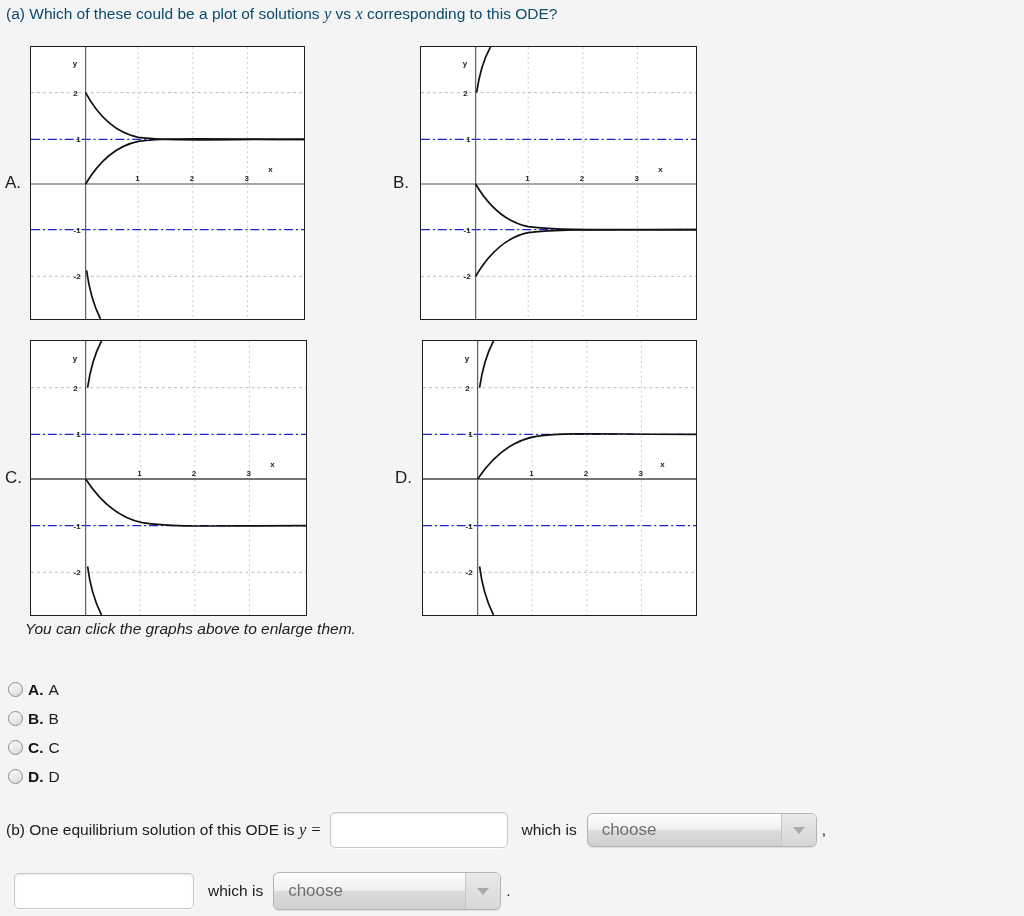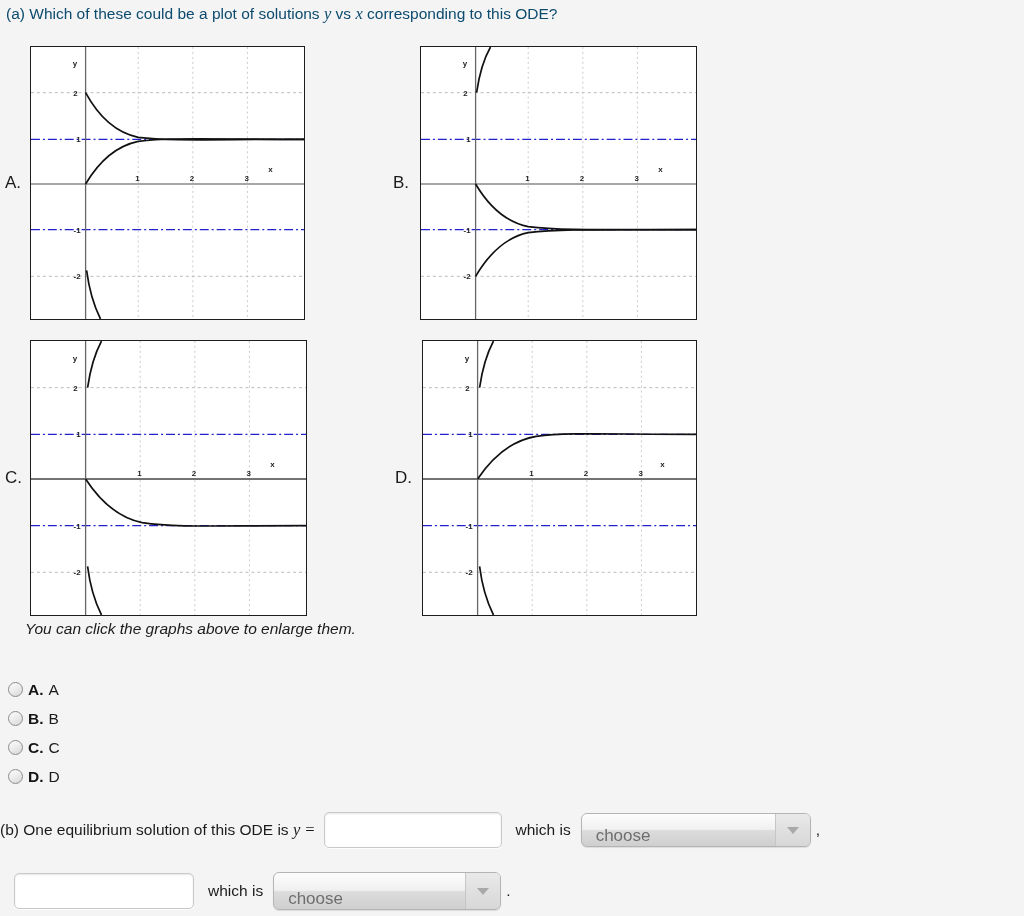--- a/index.html
+++ b/index.html
@@ -95,21 +95,21 @@
     color: #1b1b1b;
   }
 
   
   .form-row {
     position: absolute;
     display: flex;
     align-items: center;
     white-space: nowrap;
   }
-  .row-b { left: 0; top: 812px; }
+  .row-b { left: 6px; top: 812px; }
   .row-c { left: 6px; top: 872px; }
 
   .row-label { font-size: 15.5px; color: #1b1b1b; }
 
   .text-input {
     background: #ffffff;
     border: 1px solid #c9c9c9;
     border-radius: 5px;
     box-shadow: inset 0 1px 2px rgba(0,0,0,0.10), 0 1px 0 rgba(255,255,255,0.8);
     box-sizing: border-box;
@@ -117,21 +117,21 @@
     font-family: "Liberation Sans", sans-serif;
     font-size: 14px;
     padding: 0 6px;
   }
   .input-b { width: 178px; height: 36px; margin-left: 8px; margin-right: 14px; }
   .input-c { width: 180px; height: 36px; margin-left: 8px; margin-right: 14px; }
 
   .dropdown {
     position: relative;
     display: inline-flex;
-    align-items: flex-end;
+    align-items: center;
     box-sizing: border-box;
     border: 1px solid #b4b4b4;
     border-radius: 6px;
     background: linear-gradient(180deg, #fdfdfd 0%, #f0f0f0 48%, #dcdcdc 52%, #cfcfcf 100%);
     box-shadow: 0 1px 1px rgba(0,0,0,0.10);
     color: #6e6e6e;
     font-size: 17px;
     padding-left: 14px;
     overflow: hidden;
   }

